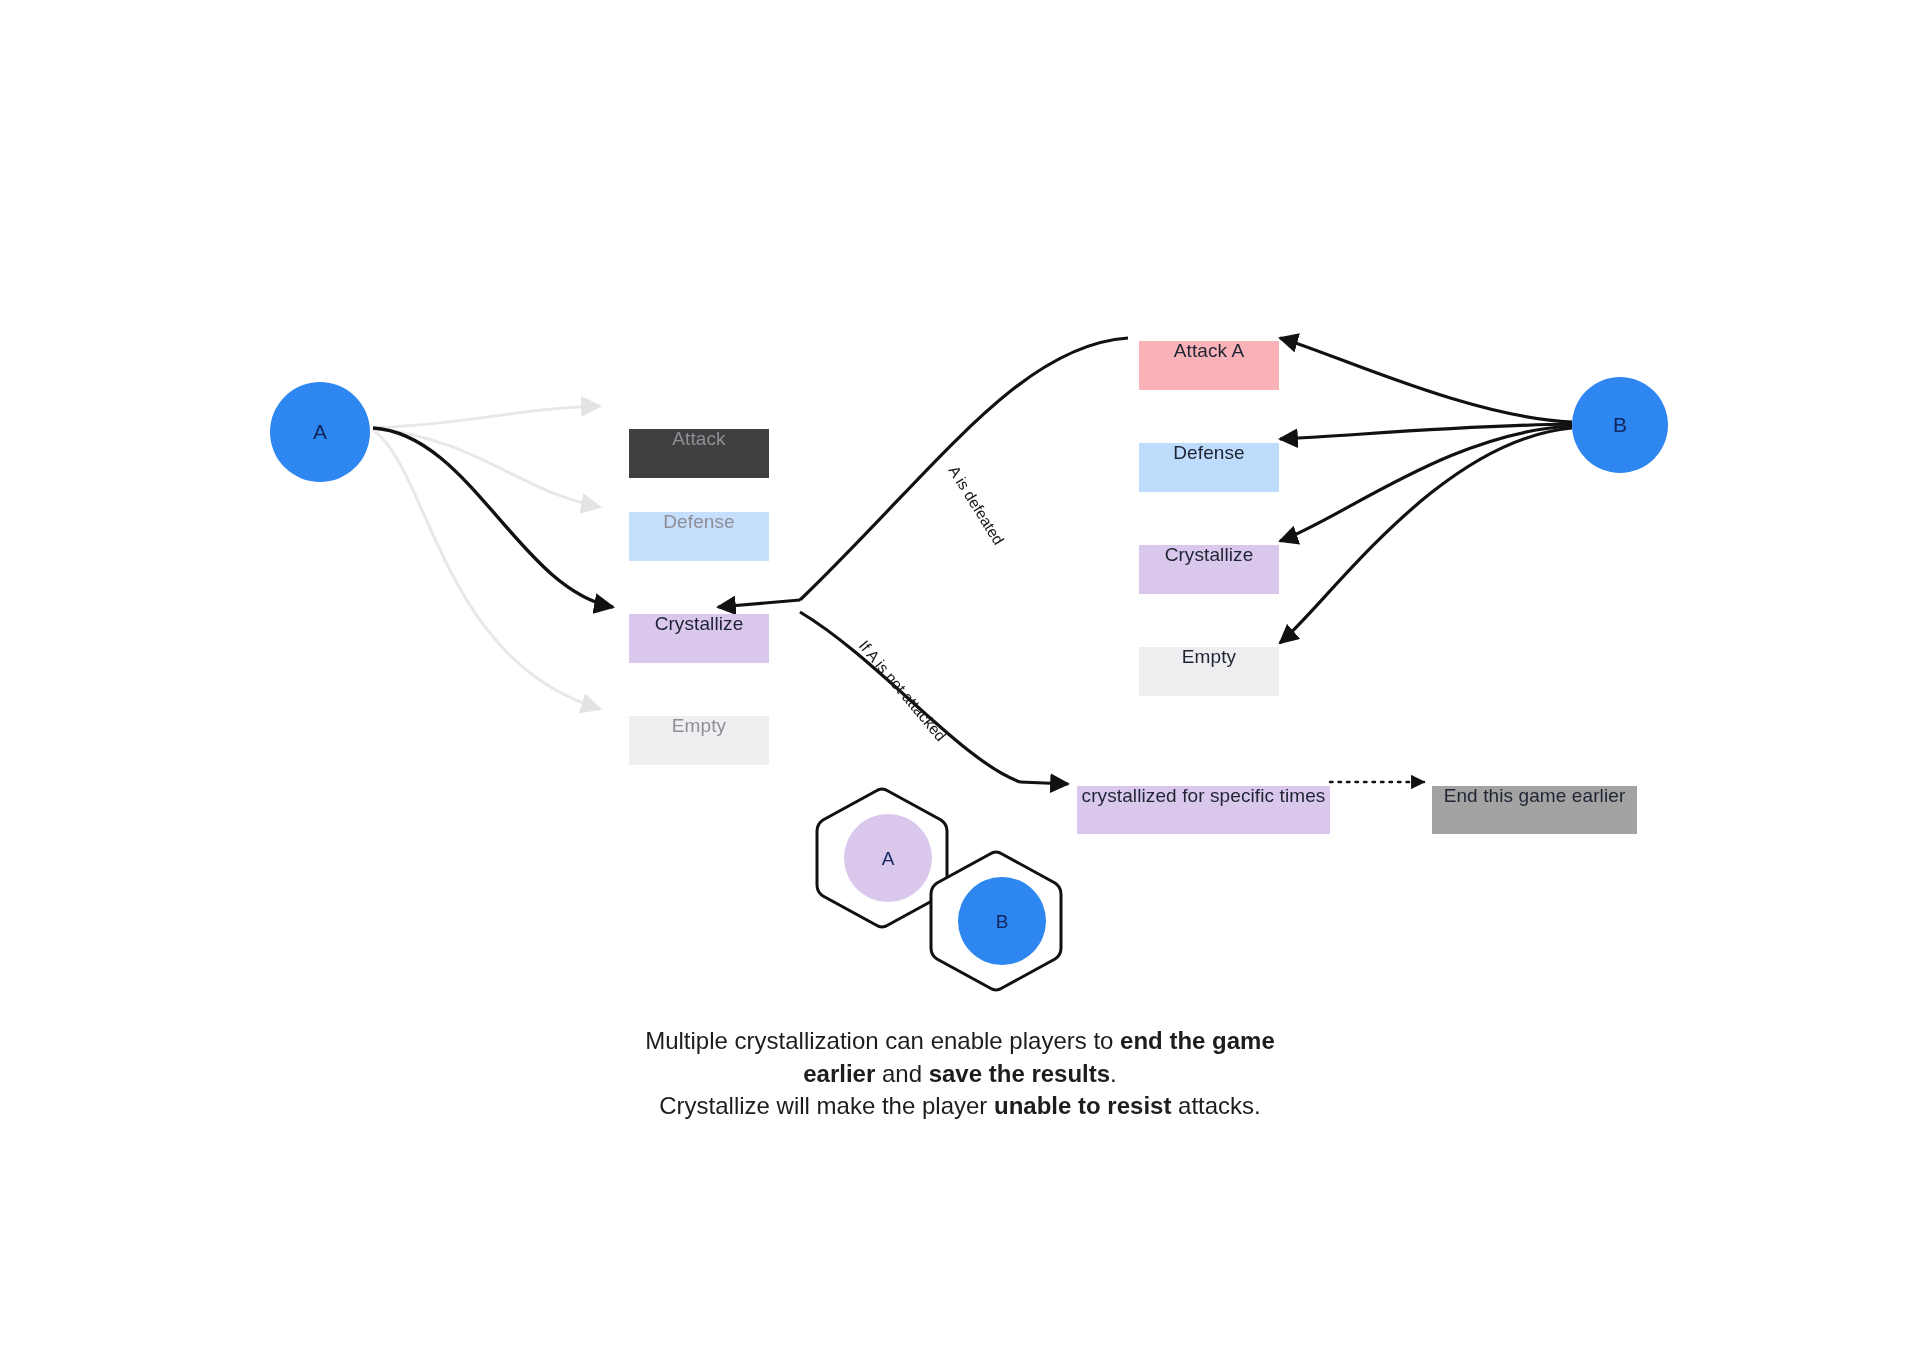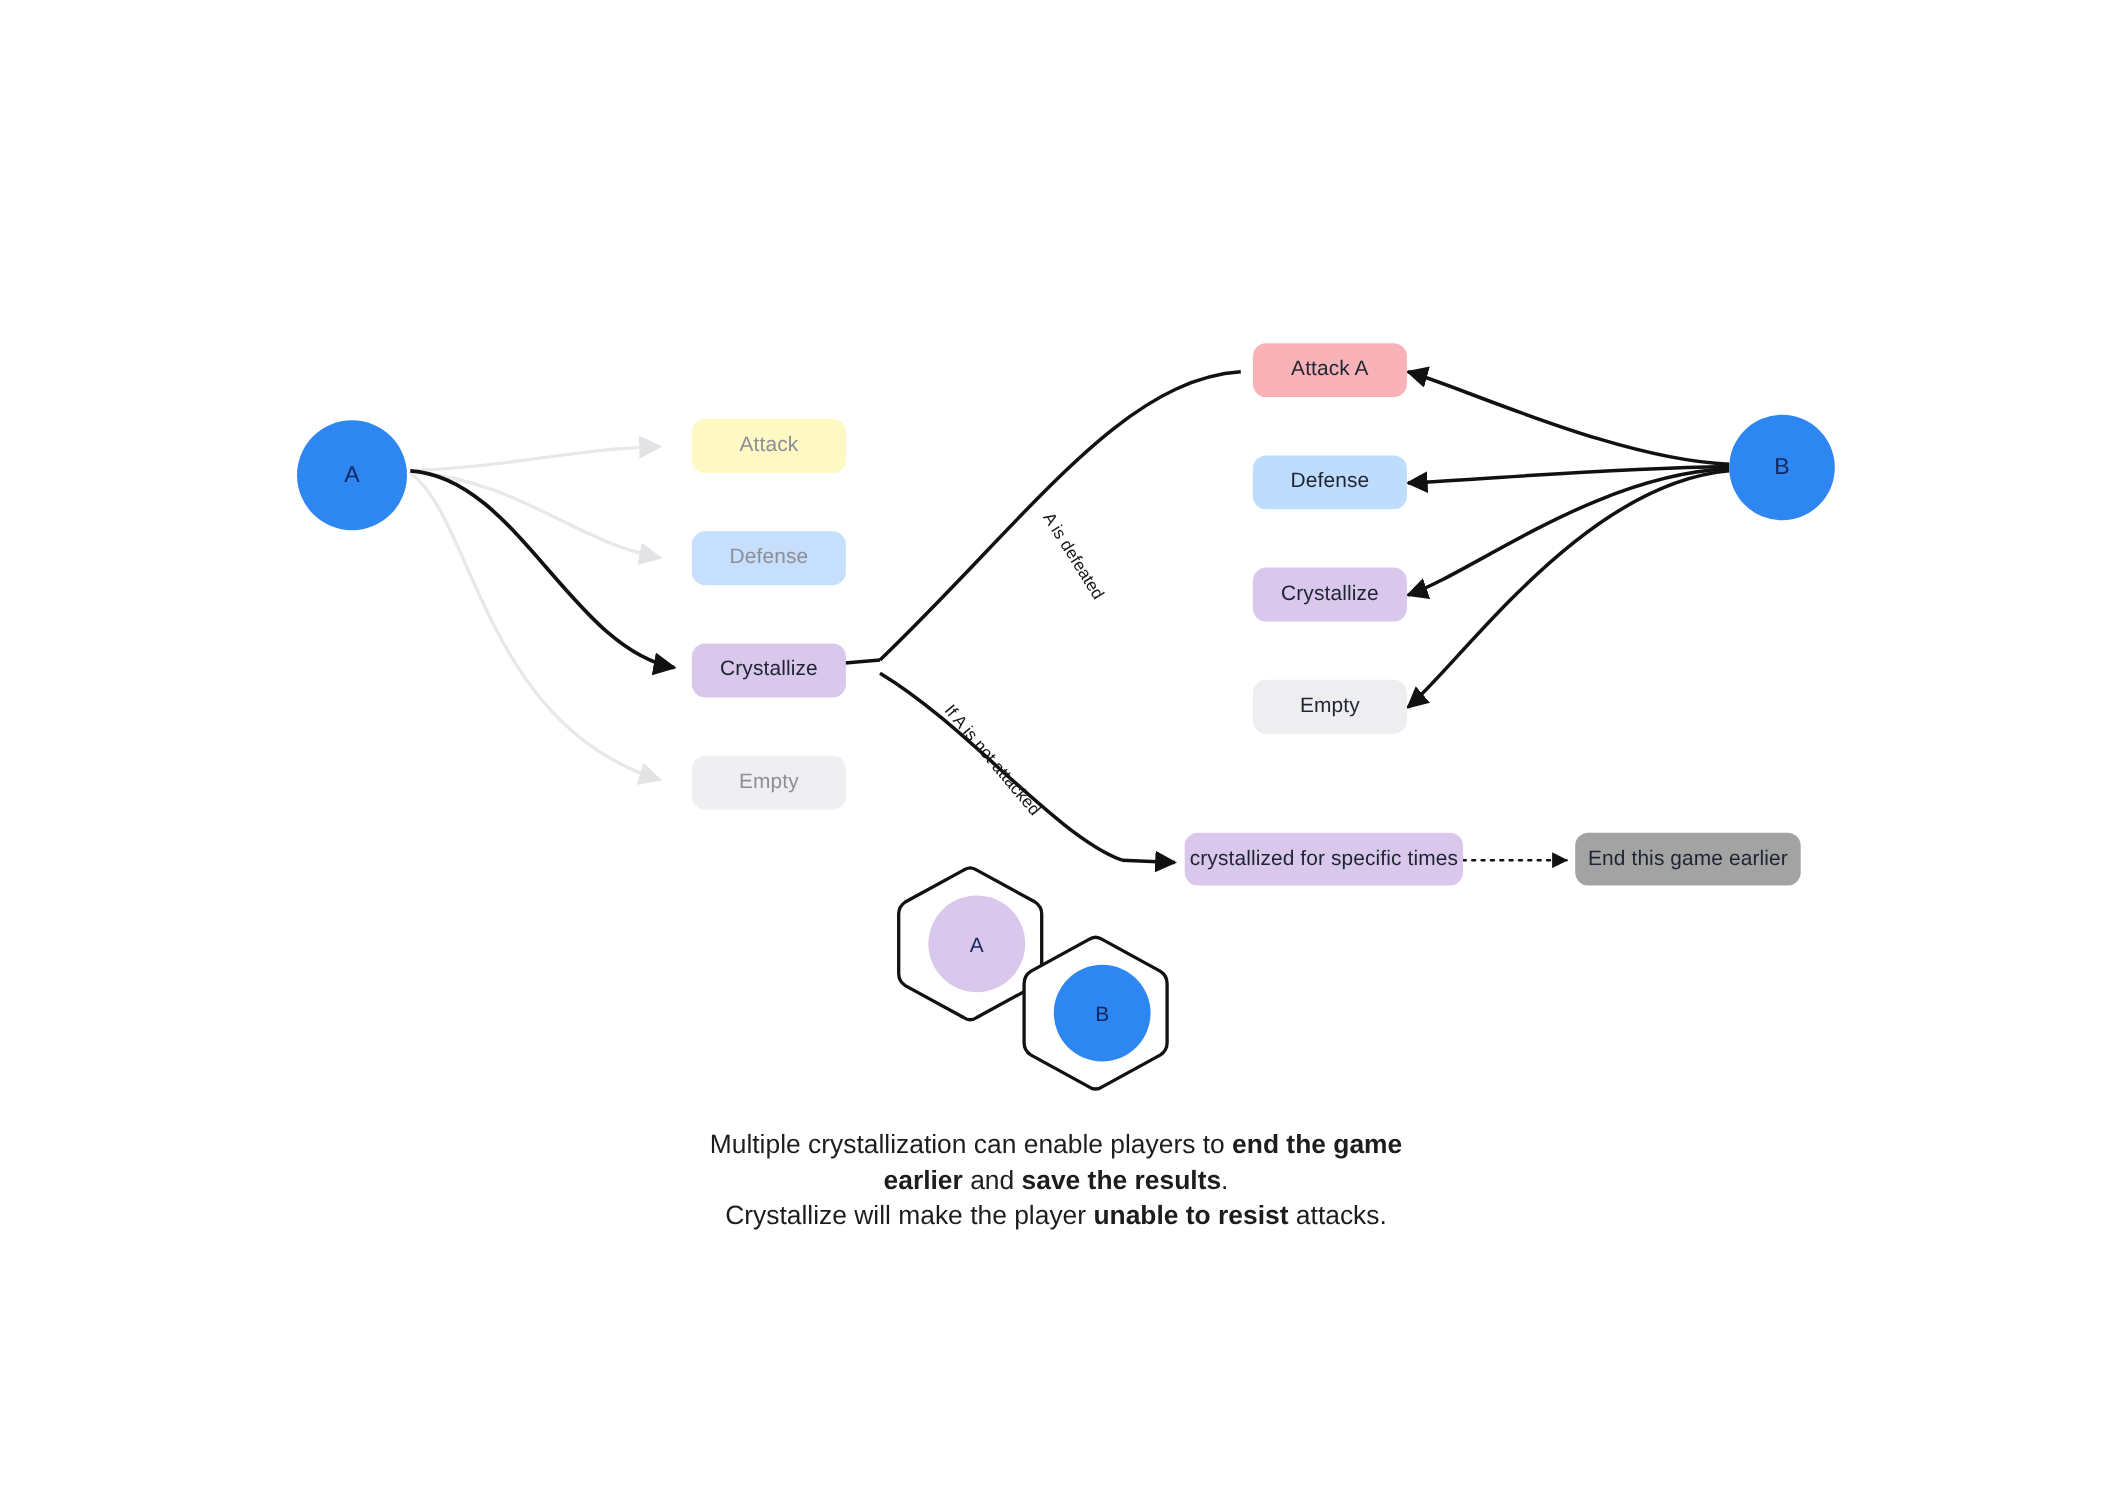--- a/index.html
+++ b/index.html
@@ -23,28 +23,28 @@
     position: absolute;
     left: 0;
     top: 0;
     width: 1920px;
     height: 1358px;
     overflow: visible;
   }
   .nodebox {
     position: absolute;
     box-sizing: border-box;
-    border-radius: 12px;
+    border-radius: 0;
     display: flex;
-    align-items: center;
     justify-content: center;
     font-size: 19px;
     line-height: 1.1;
     white-space: nowrap;
     letter-spacing: .1px;
+    margin-top: 29px;
   }
   .circlenode {
     position: absolute;
     border-radius: 50%;
     display: flex;
     align-items: center;
     justify-content: center;
     font-size: 21px;
     color: #10265c;
   }
@@ -112,21 +112,21 @@
   </svg>
 
   <div class="circlenode" style="left:270px; top:382px; width:100px; height:100px; background:#2e86f0;">
     <span>A</span>
   </div>
 
   <div class="circlenode" style="left:1572px; top:377px; width:96px; height:96px; background:#2e86f0;">
     <span>B</span>
   </div>
 
-  <div class="nodebox" style="left:629px; top:381px; width:140px; height:49px; background:#fef9c3; color:#8e8e97;">
+  <div class="nodebox" style="left:629px; top:400px; width:140px; height:49px; background:#404040; color:#8e8e97;">
     <span>Attack</span>
   </div>
 
   <div class="nodebox" style="left:629px; top:483px; width:140px; height:49px; background:#c6dffc; color:#8e8e97;">
     <span>Defense</span>
   </div>
 
   <div class="nodebox" style="left:629px; top:585px; width:140px; height:49px; background:#d9c8ec; color:#1f2433;">
     <span>Crystallize</span>
   </div>

